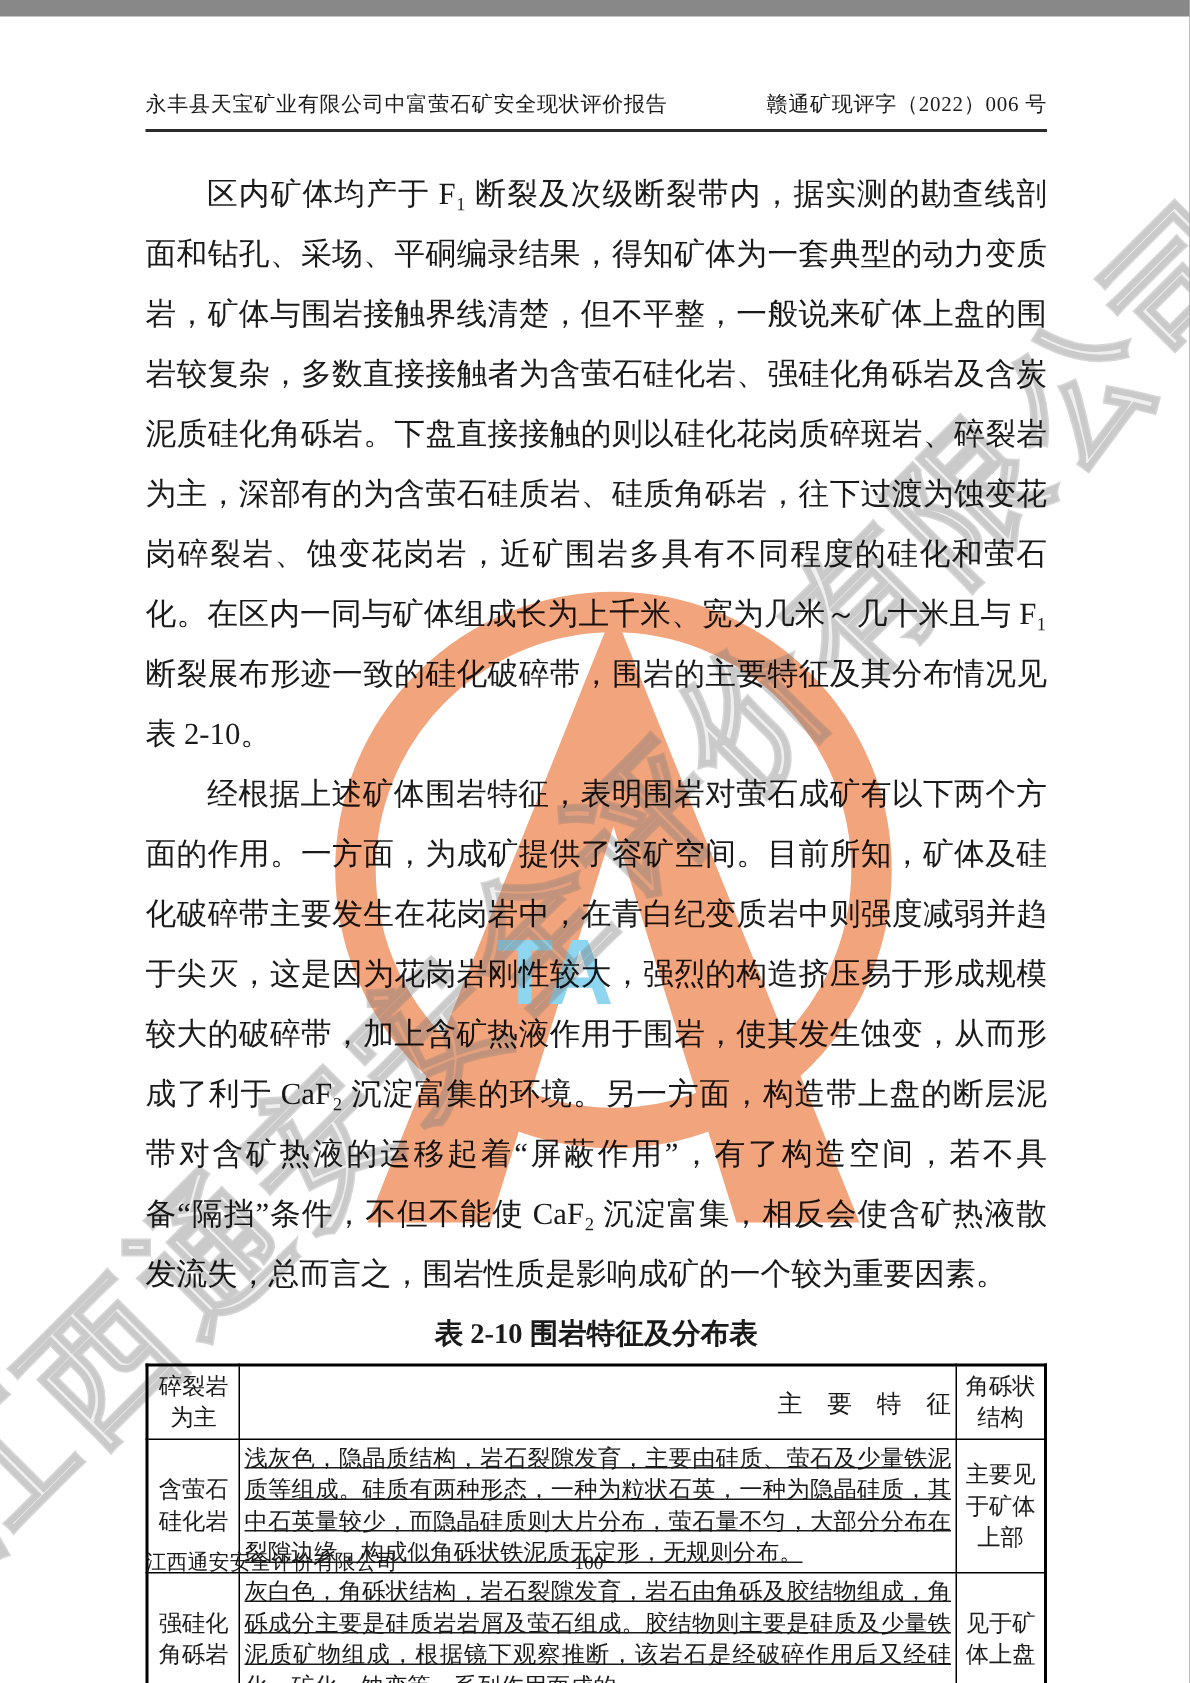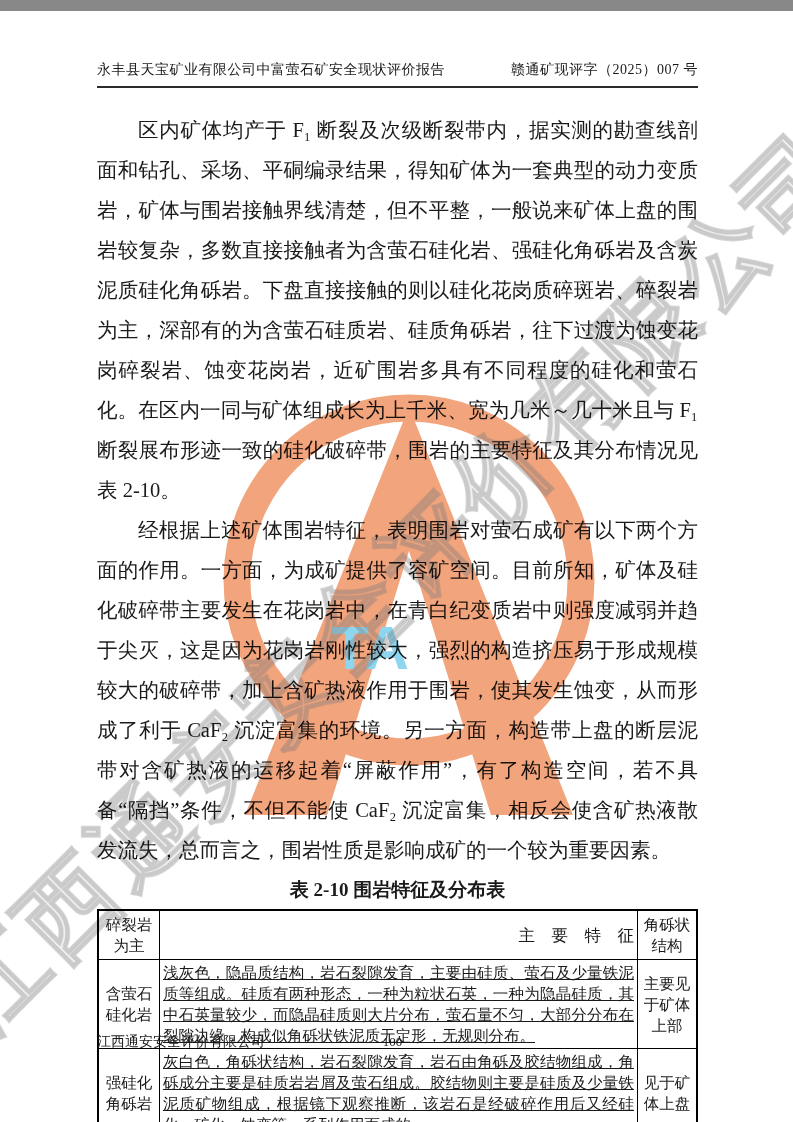--- a/index.html
+++ b/index.html
@@ -59,21 +59,21 @@
     color:rgba(222,42,28,0.55);white-space:nowrap;
   }
 </style>
 </head>
 <body>
 
 <div class="page">
 
   <div class="hdr">
     <span>永丰县天宝矿业有限公司中富萤石矿安全现状评价报告</span>
-    <span>赣通矿现评字（2025）007 号</span>
+    <span>赣通矿现评字（2022）006 号</span>
   </div>
 
   <div class="bodytext">
     <p>区内矿体均产于 F₁ 断裂及次级断裂带内，据实测的勘查线剖面和钻孔、采场、平硐编录结果，得知矿体为一套典型的动力变质岩，矿体与围岩接触界线清楚，但不平整，一般说来矿体上盘的围岩较复杂，多数直接接触者为含萤石硅化岩、强硅化角砾岩及含炭泥质硅化角砾岩。下盘直接接触的则以硅化花岗质碎斑岩、碎裂岩为主，深部有的为含萤石硅质岩、硅质角砾岩，往下过渡为蚀变花岗碎裂岩、蚀变花岗岩，近矿围岩多具有不同程度的硅化和萤石化。在区内一同与矿体组成长为上千米、宽为几米～几十米且与 F₁ 断裂展布形迹一致的硅化破碎带，围岩的主要特征及其分布情况见表 2-10。</p>
     <p>经根据上述矿体围岩特征，表明围岩对萤石成矿有以下两个方面的作用。一方面，为成矿提供了容矿空间。目前所知，矿体及硅化破碎带主要发生在花岗岩中，在青白纪变质岩中则强度减弱并趋于尖灭，这是因为花岗岩刚性较大，强烈的构造挤压易于形成规模较大的破碎带，加上含矿热液作用于围岩，使其发生蚀变，从而形成了利于 CaF₂ 沉淀富集的环境。另一方面，构造带上盘的断层泥带对含矿热液的运移起着“屏蔽作用”，有了构造空间，若不具备“隔挡”条件，不但不能使 CaF₂ 沉淀富集，相反会使含矿热液散发流失，总而言之，围岩性质是影响成矿的一个较为重要因素。</p>
 
     <div class="tbl-title">表 2-10 围岩特征及分布表</div>
 
     <table class="t">
       <tbody>

